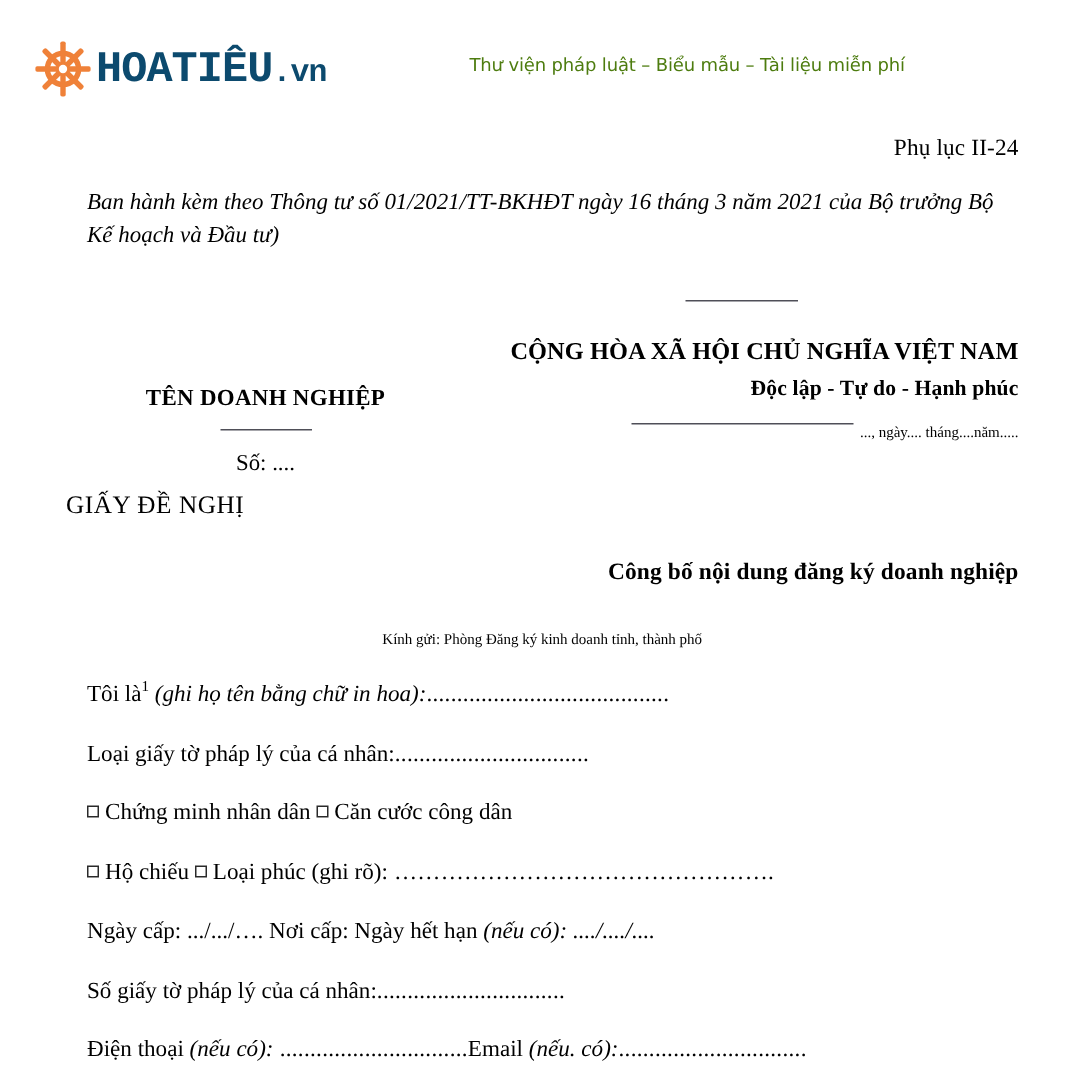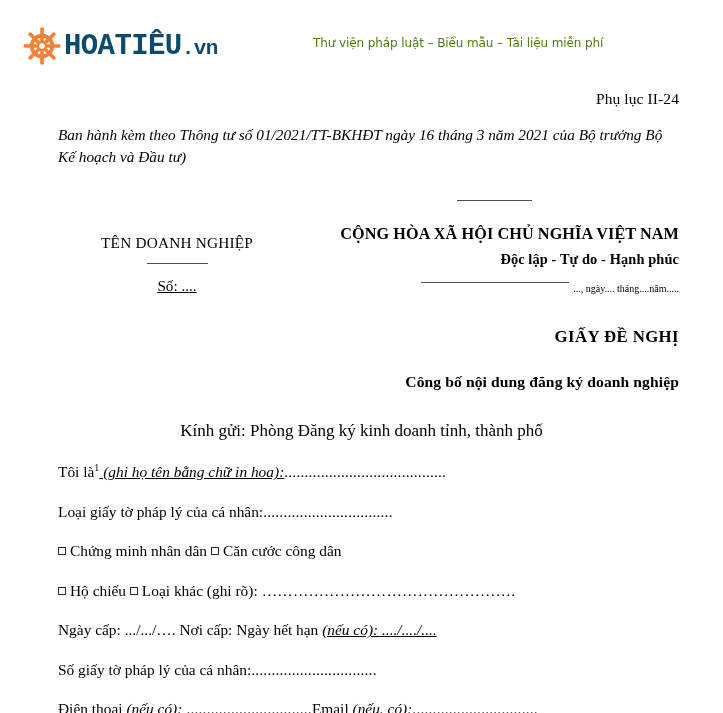--- a/index.html
+++ b/index.html
@@ -111,85 +111,83 @@
   .rule-number {
     width: 61px;
     margin-top: 11px;
   }
   .rule-date {
     width: 148px;
     margin-top: 14px;
   }
 
   .org-name {
-    font-weight: normal;
+    font-weight: bold;
     font-size: 15.3px;
     letter-spacing: 0.2px;
-    margin-top: 45px;
+    margin-top: 68px;
   }
   .nation {
     font-weight: bold;
     font-size: 16.2px;
     letter-spacing: 0.1px;
     margin-top: 24px;
   }
   .motto {
     font-weight: bold;
     font-size: 14.4px;
     margin-top: 7px;
     letter-spacing: 0.1px;
   }
   .doc-number {
     font-size: 15.2px;
     margin-top: 13px;
-    text-decoration: underline;
   }
   .place-date {
     font-size: 10px;
     margin-top: 0;
   }
 
   
   .main-title {
-    text-align: right;
-    font-weight: bold;
+    text-align: left;
+    font-weight: normal;
     font-size: 16.8px;
     letter-spacing: 0.4px;
     margin-top: 6px;
   }
   .sub-title {
     text-align: right;
     font-weight: bold;
     font-size: 15.6px;
     letter-spacing: 0.1px;
     margin-top: 26px;
   }
   .addressee {
     text-align: center;
-    font-size: 17px;
+    font-size: 10px;
     margin-top: 30px;
   }
 
   
   .form-body {
     margin-top: 22px;
     padding-left: 14px;
   }
   .form-line {
     font-size: 15.4px;
     line-height: 1.2;
     margin-bottom: 21px;
     white-space: nowrap;
   }
   .form-line:last-child {
     margin-bottom: 0;
   }
   .it {
     font-style: italic;
-    text-decoration: underline;
   }
   .sup {
     font-size: 10px;
     vertical-align: super;
     line-height: 0;
   }
   .box {
     display: inline-block;
     width: 8px;
     height: 8px;
@@ -254,21 +252,21 @@
   <div class="addressee">Kính gửi: Phòng Đăng ký kinh doanh tỉnh, thành phố</div>
 
   <div class="form-body">
 
     <div class="form-line"><span>Tôi là</span><span class="sup">1</span><span class="it"> (ghi họ tên bằng chữ in hoa):</span><span class="dots">........................................</span></div>
 
     <div class="form-line"><span>Loại giấy tờ pháp lý của cá nhân:</span><span class="dots">................................</span></div>
 
     <div class="form-line"><span class="box"></span><span>Chứng minh nhân dân</span>&nbsp;<span class="box"></span><span>Căn cước công dân</span></div>
 
-    <div class="form-line"><span class="box"></span><span>Hộ chiếu</span>&nbsp;<span class="box"></span><span>Loại khác (ghi rõ):</span><span class="dots"> ………………………………………….</span></div>
+    <div class="form-line"><span class="box"></span><span>Hộ chiếu</span>&nbsp;<span class="box"></span><span>Loại phúc (ghi rõ):</span><span class="dots"> ………………………………………….</span></div>
 
     <div class="form-line"><span>Ngày cấp: .../.../…. Nơi cấp: Ngày hết hạn </span><span class="it">(nếu có): ..../..../....</span></div>
 
     <div class="form-line"><span>Số giấy tờ pháp lý của cá nhân:</span><span class="dots">...............................</span></div>
 
     <div class="form-line"><span>Điện thoại </span><span class="it">(nếu có):</span><span class="dots"> ...............................</span><span>Email </span><span class="it">(nếu. có):</span><span class="dots">...............................</span></div>
 
   </div>
 </div>
 

